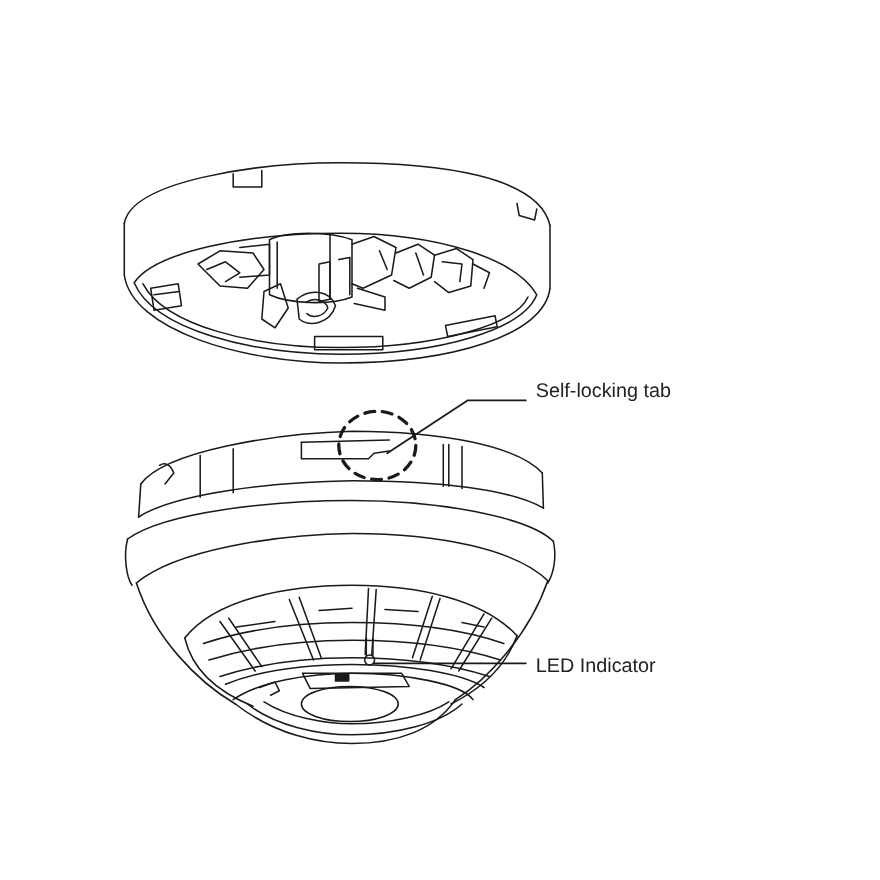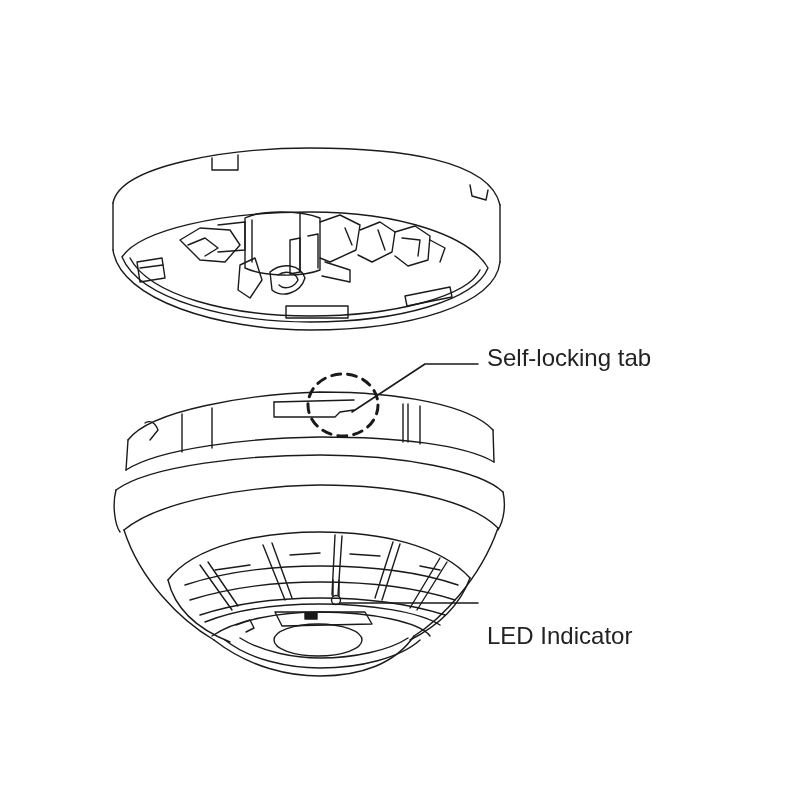--- a/index.html
+++ b/index.html
@@ -1,23 +1,23 @@
 <!DOCTYPE html>
 <html><head>
 <meta charset="utf-8">
 <style>
   html, body { margin: 0; padding: 0; background: #ffffff; }
   body { width: 800px; height: 800px; position: relative; overflow: hidden; font-family: "Liberation Sans", sans-serif; }
   #diagram { position: absolute; left: 0; top: 0; width: 800px; height: 800px; }
   .callout-label {
     position: absolute; font-family: "Liberation Sans", sans-serif;
-    font-size: 24px; color: #222222; white-space: nowrap; line-height: 1;
+    font-size: 18px; color: #222222; white-space: nowrap; line-height: 1;
   }
   #label-self-locking { left: 487px; top: 346px; }
-  #label-led { left: 487px; top: 624px; }
+  #label-led { left: 487px; top: 596px; }
 </style>
 </head>
 <body>
 
 <svg id="diagram" viewBox="0 0 800 800" xmlns="http://www.w3.org/2000/svg">
   <g fill="none" stroke="#1a1a1a" stroke-width="1.4" stroke-linejoin="round" stroke-linecap="round">
 
     <g>
 
       <path d="M113 203 C 120 165, 230 148, 310 148 C 400 148, 490 160, 500 205"></path>

